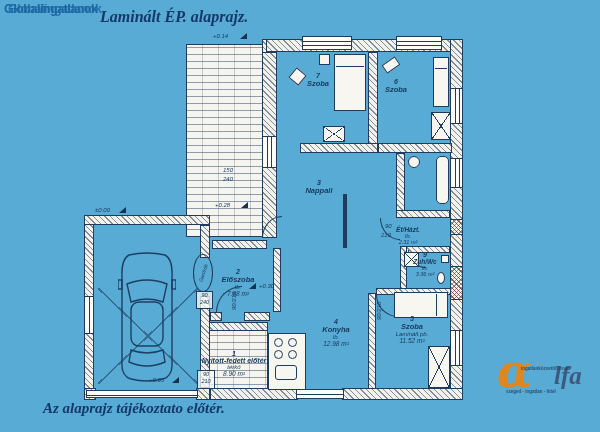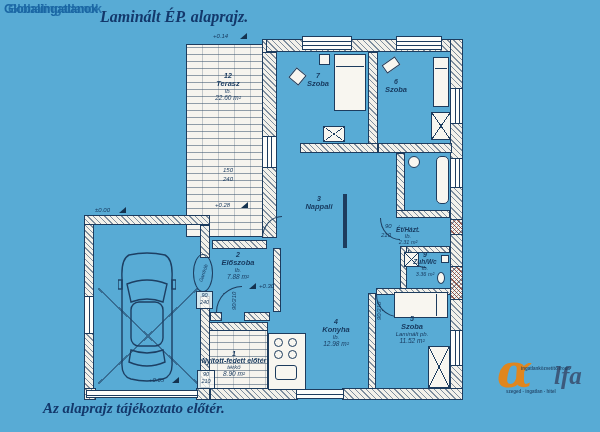--- a/index.html
+++ b/index.html
@@ -167,35 +167,29 @@
   </div>
   <div class="dimbox" style="left:196px;top:291px;width:15px;height:16px;">
     <div>90</div>
     <div>240</div>
   </div>
   <div class="dimbox" style="left:197px;top:370px;width:16px;height:17px;">
     <div>90</div>
     <div>210</div>
   </div>
 
-  <div class="rlabel" style="left:228px;top:72px;">
-    <div class="r-num">12</div>
-    <div class="r-name">Terasz</div>
-    <div class="r-mat">lb.</div>
-    <div class="r-area">22.60 m²</div>
-  </div>
   <div class="rlabel" style="left:318px;top:72px;">
     <div class="r-num">7</div>
     <div class="r-name">Szoba</div>
   </div>
   <div class="rlabel" style="left:396px;top:78px;">
     <div class="r-num">6</div>
     <div class="r-name">Szoba</div>
   </div>
-  <div class="rlabel" style="left:319px;top:179px;margin-top:16px;">
+  <div class="rlabel" style="left:319px;top:179px;">
     <div class="r-num">3</div>
     <div class="r-name">Nappali</div>
   </div>
   <div class="rlabel" style="left:408px;top:226px;">
     <div class="r-name" style="font-size:6.5px;">Ét/Házt.</div>
     <div class="r-mat">lb.</div>
     <div class="r-area" style="font-size:5.5px;">2.31 m²</div>
   </div>
   <div class="rlabel" style="left:425px;top:251px;">
     <div class="r-num">9</div>
@@ -208,21 +202,21 @@
     <div class="r-name">Konyha</div>
     <div class="r-mat">lb.</div>
     <div class="r-area">12.98 m²</div>
   </div>
   <div class="rlabel" style="left:412px;top:315px;">
     <div class="r-num">5</div>
     <div class="r-name">Szoba</div>
     <div class="r-mat">Laminált pb.</div>
     <div class="r-area">11.52 m²</div>
   </div>
-  <div class="rlabel" style="left:238px;top:251px;">
+  <div class="rlabel" style="left:238px;top:268px;">
     <div class="r-num">2</div>
     <div class="r-name">Előszoba</div>
     <div class="r-mat">lb.</div>
     <div class="r-area">7.88 m²</div>
   </div>
   <div class="rlabel" style="left:234px;top:350px;">
     <div class="r-num">1</div>
     <div class="r-name" style="font-size:7px;">Nyitott-fedett előtér</div>
     <div class="r-mat">térkő</div>
     <div class="r-area">8.90 m²</div>

